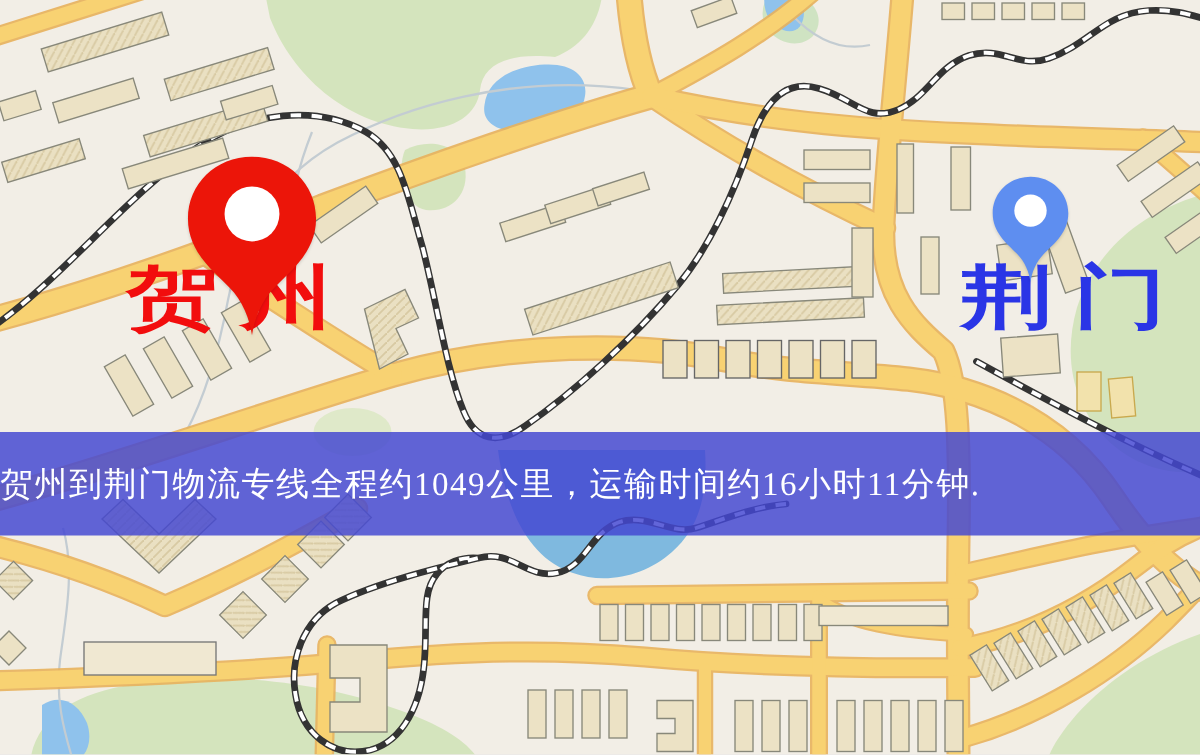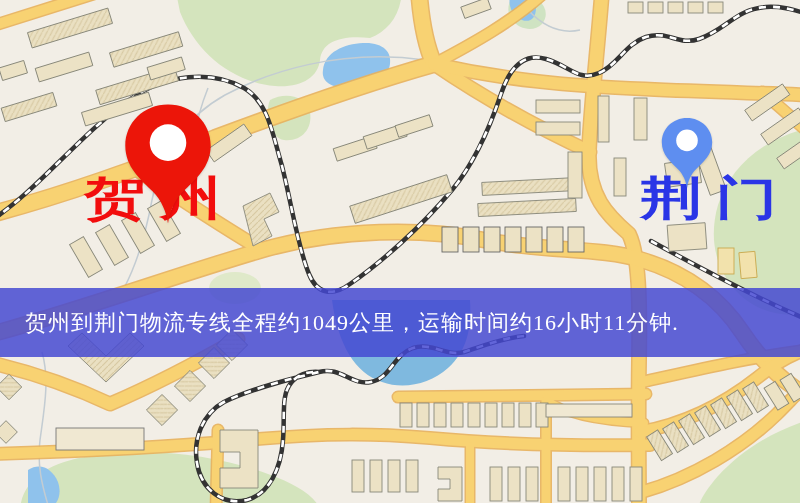--- a/index.html
+++ b/index.html
@@ -10,21 +10,21 @@
   .stage svg.map{position:absolute;left:0;top:0;z-index:1;}
   .pin{position:absolute;z-index:20;}
   .pin svg{display:block;filter:drop-shadow(0 1px 1px rgba(0,0,0,.15));}
   .city-label{
     position:absolute;z-index:15;font-family:"Liberation Serif","DejaVu Serif",serif;
     font-weight:700;font-size:46px;line-height:1;letter-spacing:10px;white-space:nowrap;
     transform:scaleX(1.35);transform-origin:left top;
   }
   .banner{
     position:absolute;left:0;right:0;top:288px;height:69px;z-index:30;
-    display:flex;align-items:center;padding-left:25px;box-sizing:border-box;
+    display:flex;align-items:center;box-sizing:border-box;
   }
   .banner span{
     font-family:"Liberation Serif","DejaVu Serif",serif;
     font-size:22px;letter-spacing:1px;color:#ffffff;white-space:nowrap;
   }
 </style>
 </head>
 <body>
 
 <div class="stage">

